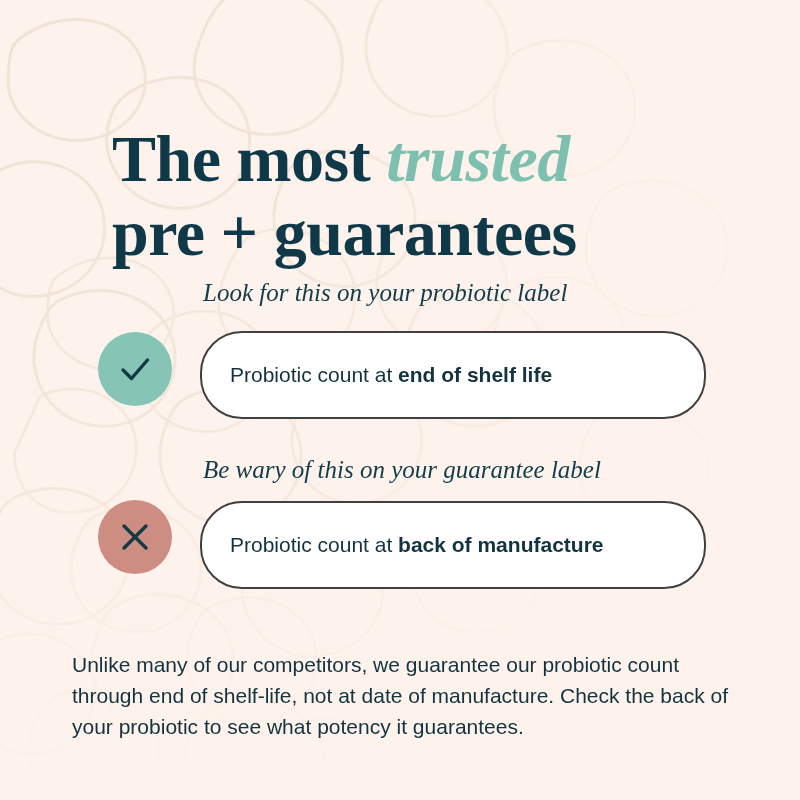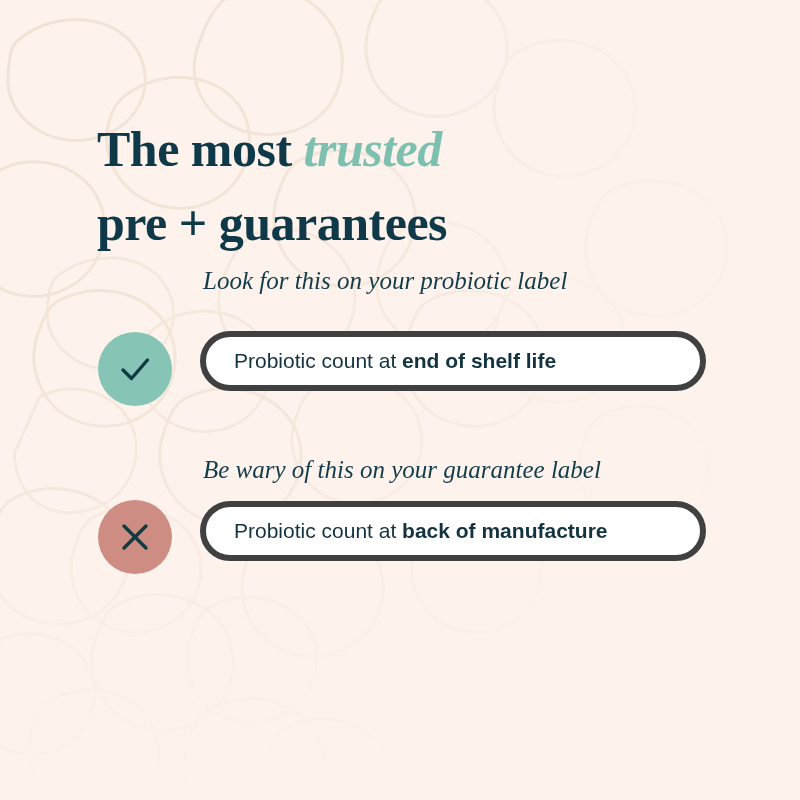--- a/index.html
+++ b/index.html
@@ -25,25 +25,25 @@
     left: 0;
     top: 0;
     width: 800px;
     height: 800px;
     pointer-events: none;
   }
 
   
   #headline {
     position: absolute;
-    left: 97px;
+    left: 112px;
     top: 78px;
     width: 640px;
     font-family: "Liberation Serif", "DejaVu Serif", serif;
-    font-size: 50px;
+    font-size: 66px;
     line-height: 74px;
     color: #0f3948;
     letter-spacing: -0.5px;
   }
   #headline .accent {
     font-style: italic;
     color: #7ec0b0;
   }
   .hl-line {
     display: block;
@@ -76,41 +76,41 @@
     align-items: center;
     justify-content: center;
   }
   .badge svg {
     display: block;
   }
   .pill {
     position: absolute;
     left: 200px;
     width: 506px;
-    height: 60px;
+    height: 88px;
     box-sizing: border-box;
     background: #ffffff;
-    border: 6px solid #404040;
+    border: 2px solid #404040;
     border-radius: 42px;
     display: flex;
     align-items: center;
   }
   .pill-text {
     padding-left: 28px;
     font-family: "Liberation Sans", sans-serif;
     font-size: 21px;
     color: #12333f;
     white-space: nowrap;
   }
   .pill-text b {
     font-weight: 700;
   }
 
   
-  #row-good .row-label { top: 266px; }
+  #row-good .row-label { top: 278px; }
   #row-good .badge     { top: 332px; background: #86c5b6; }
   #row-good .pill      { top: 331px; }
 
   
   #row-bad .row-label { top: 455px; }
   #row-bad .badge     { top: 500px; background: #cd8d83; }
   #row-bad .pill      { top: 501px; }
 
   
   #footnote {
@@ -209,14 +209,15 @@
           <path d="M 9 9 L 31 31 M 31 9 L 9 31" fill="none" stroke="#113a42" stroke-width="3.4" stroke-linecap="round"></path>
         </svg>
       </span>
     </div>
 
     <div class="pill">
       <div class="pill-text"><span>Probiotic count at </span><b>back of manufacture</b></div>
     </div>
   </div>
 
+  <p id="footnote">Unlike many of our competitors, we guarantee our probiotic count through end of shelf-life, not at date of manufacture. Check the back of your probiotic to see what potency it guarantees.</p>
 
 </div>
 
 </body></html>

